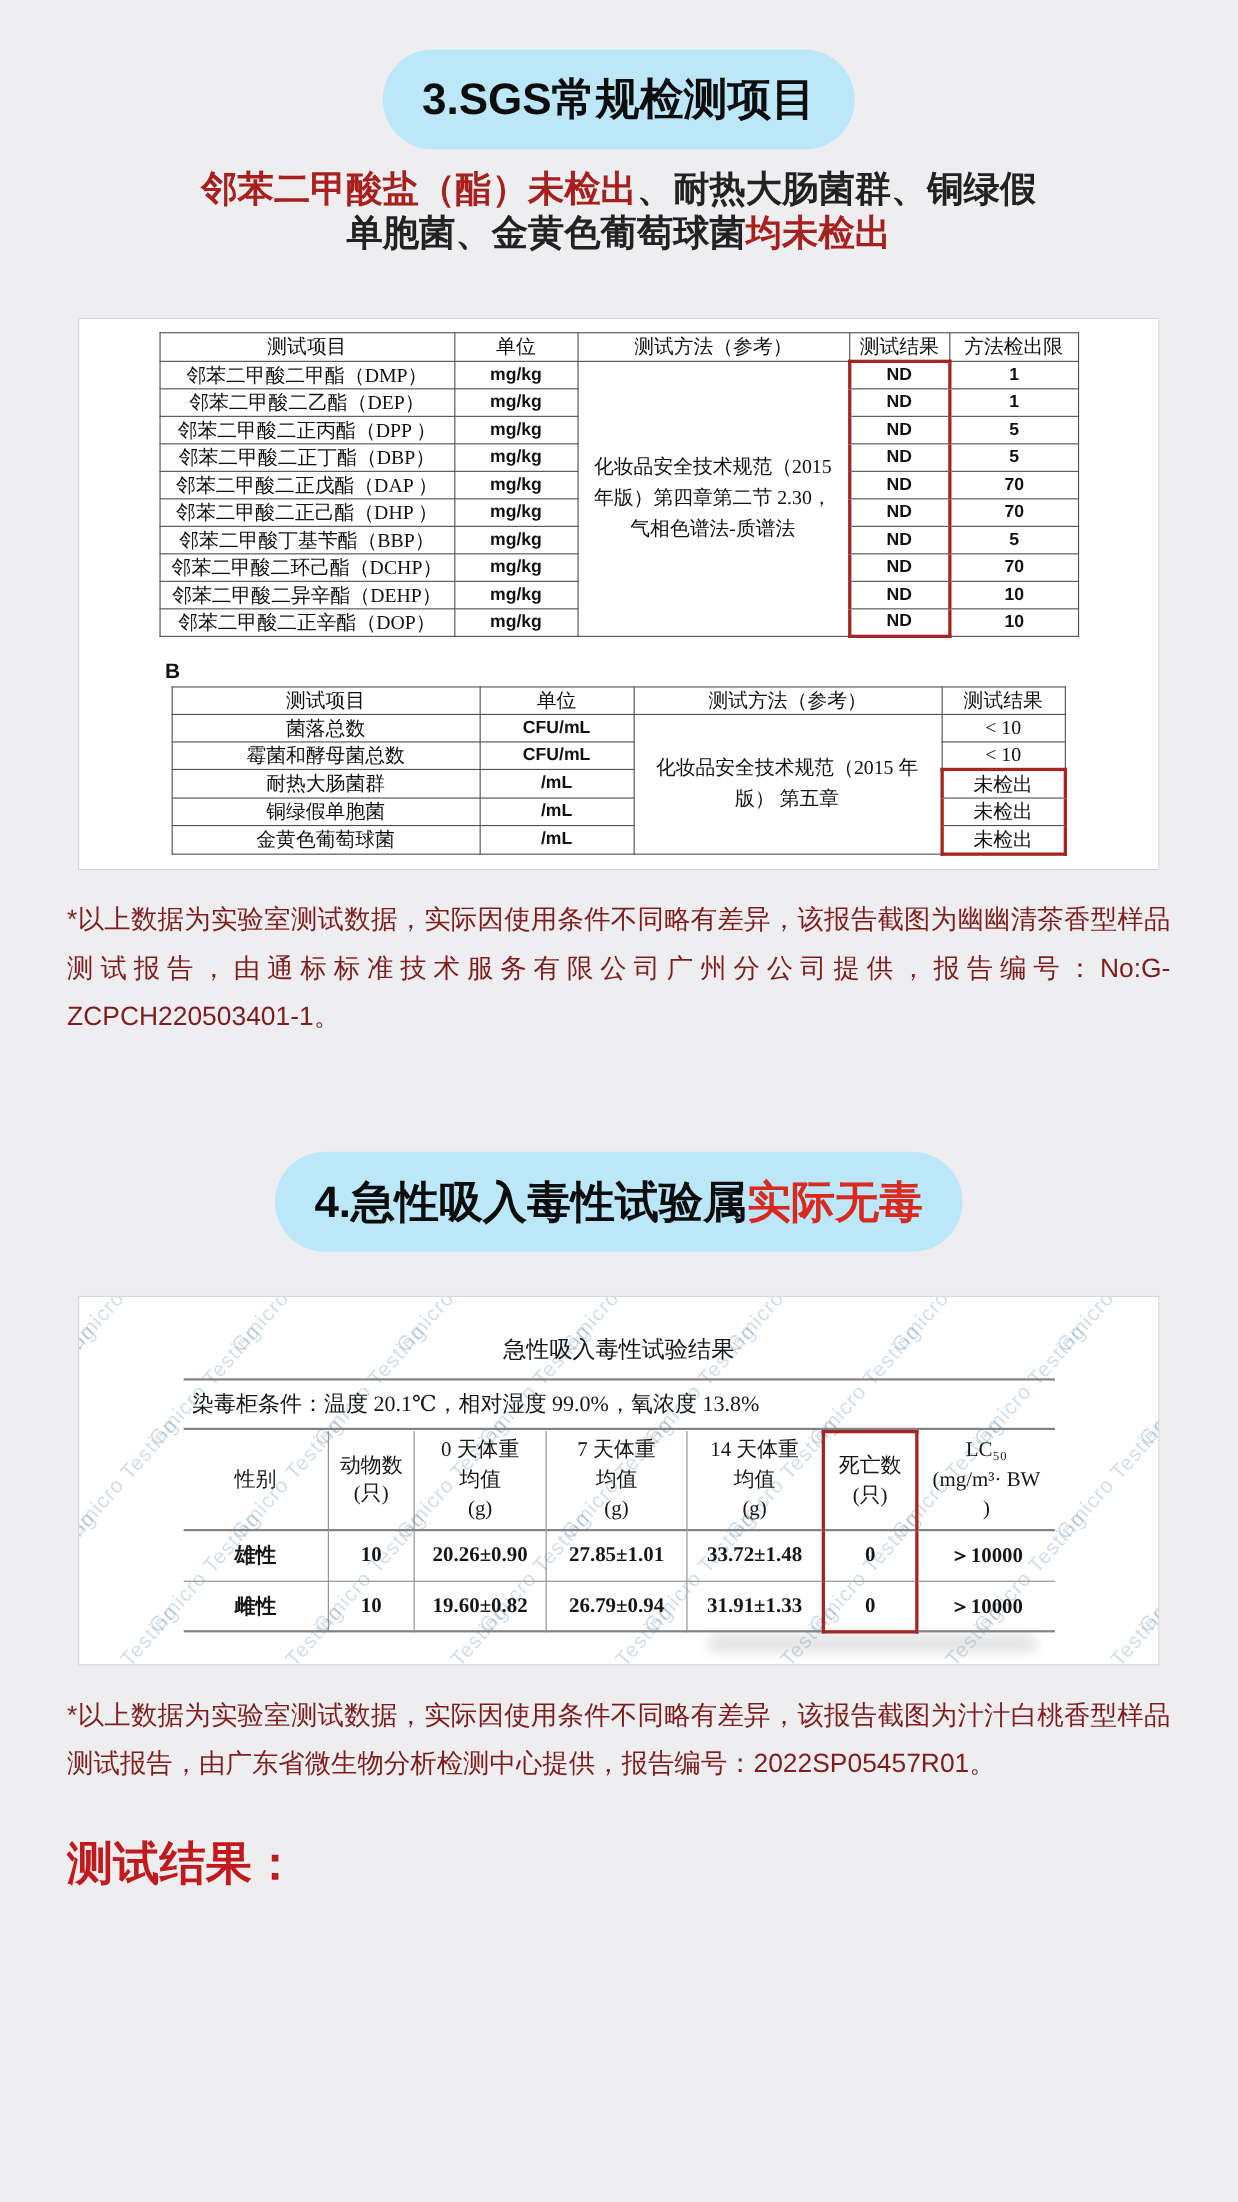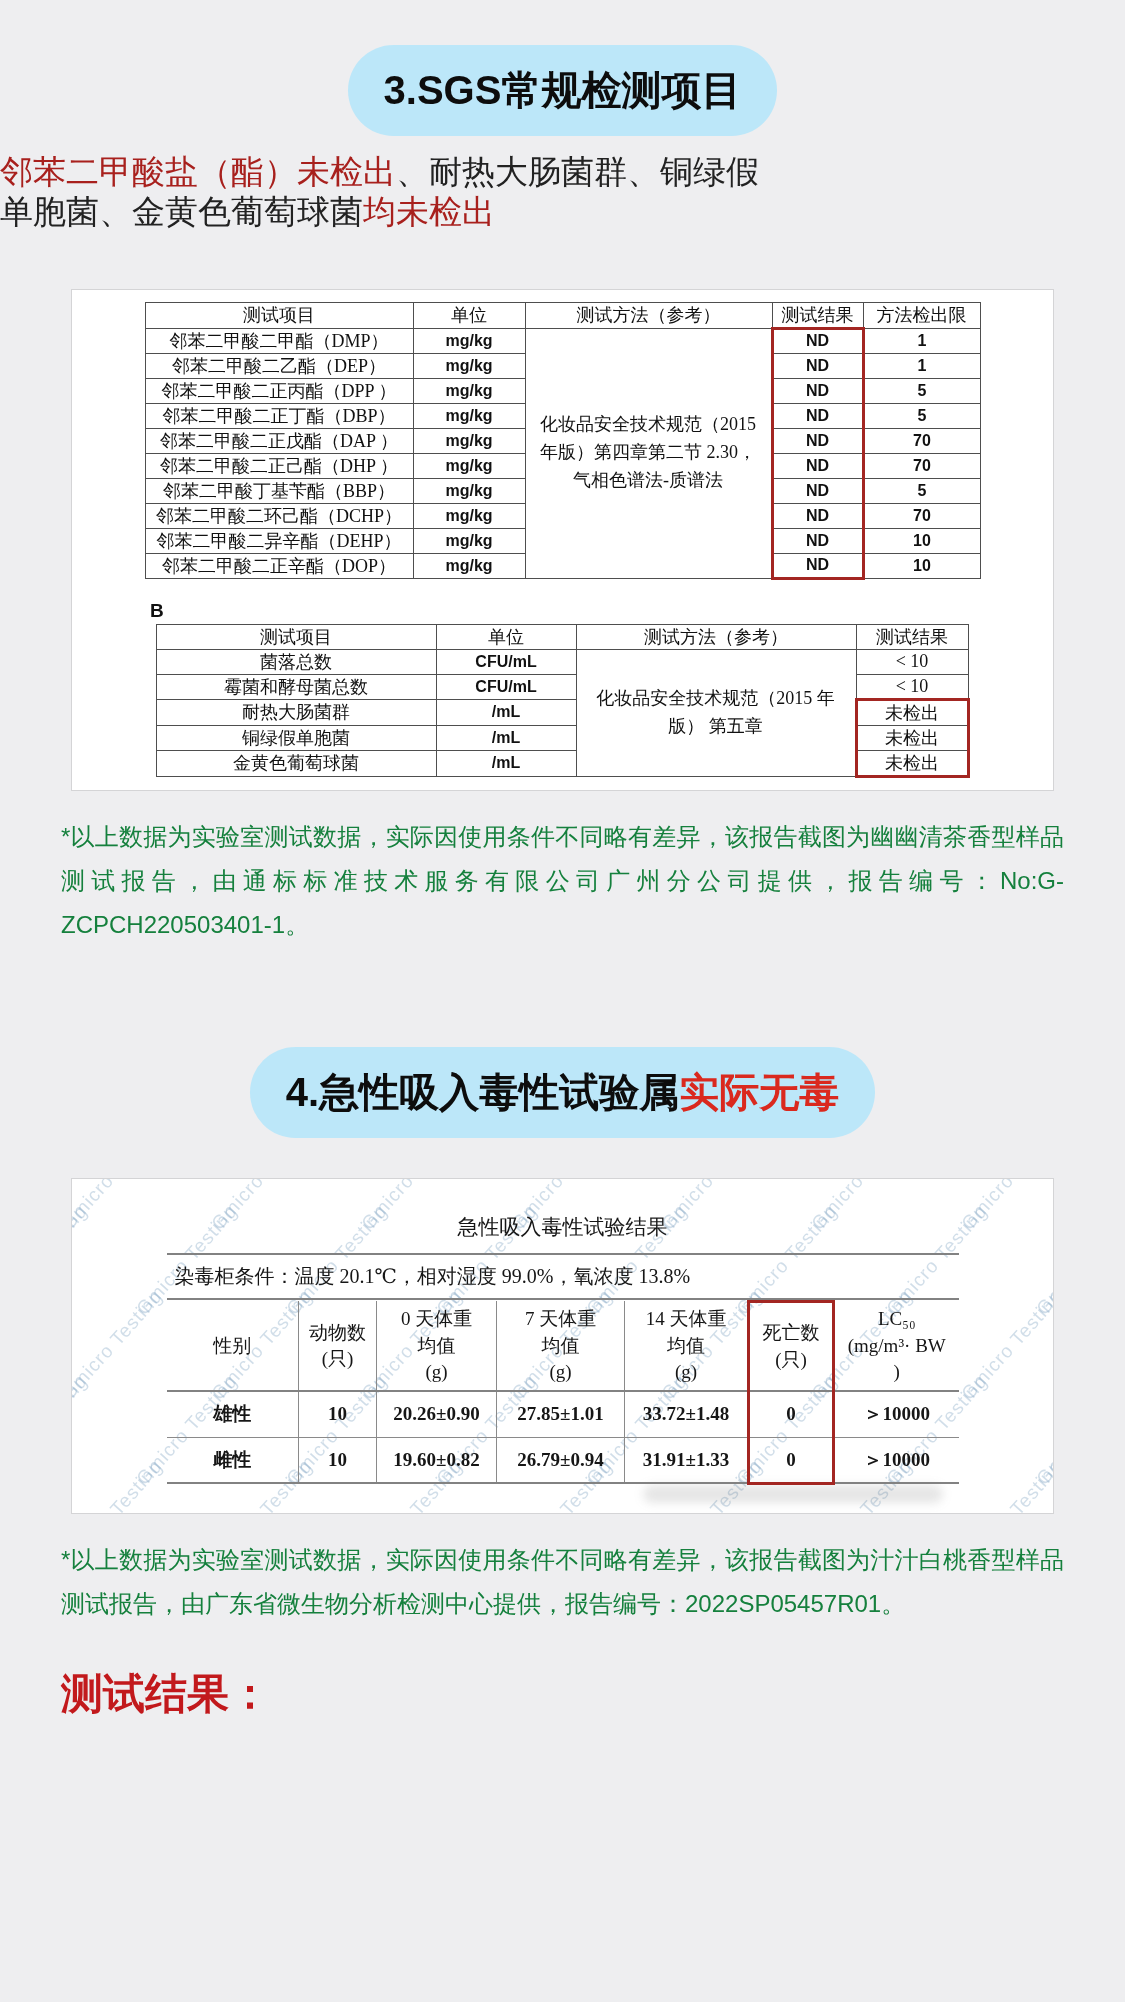--- a/index.html
+++ b/index.html
@@ -25,23 +25,23 @@
     font-size:40px;
     font-weight:700;
     color:#0d0d0d;
     white-space:nowrap;
   }
   #badge1{margin-top:45px;}
   #badge2{margin-top:100px;}
   .badge .red{color:var(--brightred);}
   .subtitle{
     margin-top:16px;
-    text-align:left;
+    text-align:center;
     font-size:33px;
-    font-weight:400;
+    font-weight:700;
     line-height:1.22;
     color:#222;
   }
   .subtitle .red{color:var(--darkred);}
 
   .card{
     width:983px;
     margin:0 auto;
     background:#fff;
     border:1px solid #d4d4d6;
@@ -71,21 +71,21 @@
   .rb-b{border-bottom:3px solid var(--boxred) !important;}
 
   .notes{margin:18px 0 0 90px;font-size:18px;line-height:1.5;color:#000;}
   .b-label{margin:20px 0 2px 78px;font-size:19px;font-weight:700;}
 
   .disclaimer{
     width:1003px;
     margin:24px auto 0;
     font-size:24px;
     line-height:1.84;
-    color:#15803d;
+    color:#7f1d1d;
     text-align:justify;
   }
 
   #card2{margin-top:40px;padding:34px 0 28px;overflow:hidden;}
   .watermark{position:absolute;inset:0;pointer-events:none;z-index:0;}
   .watermark span{
     position:absolute;
     transform:rotate(-48deg);
     font-size:19px;
     letter-spacing:1px;

